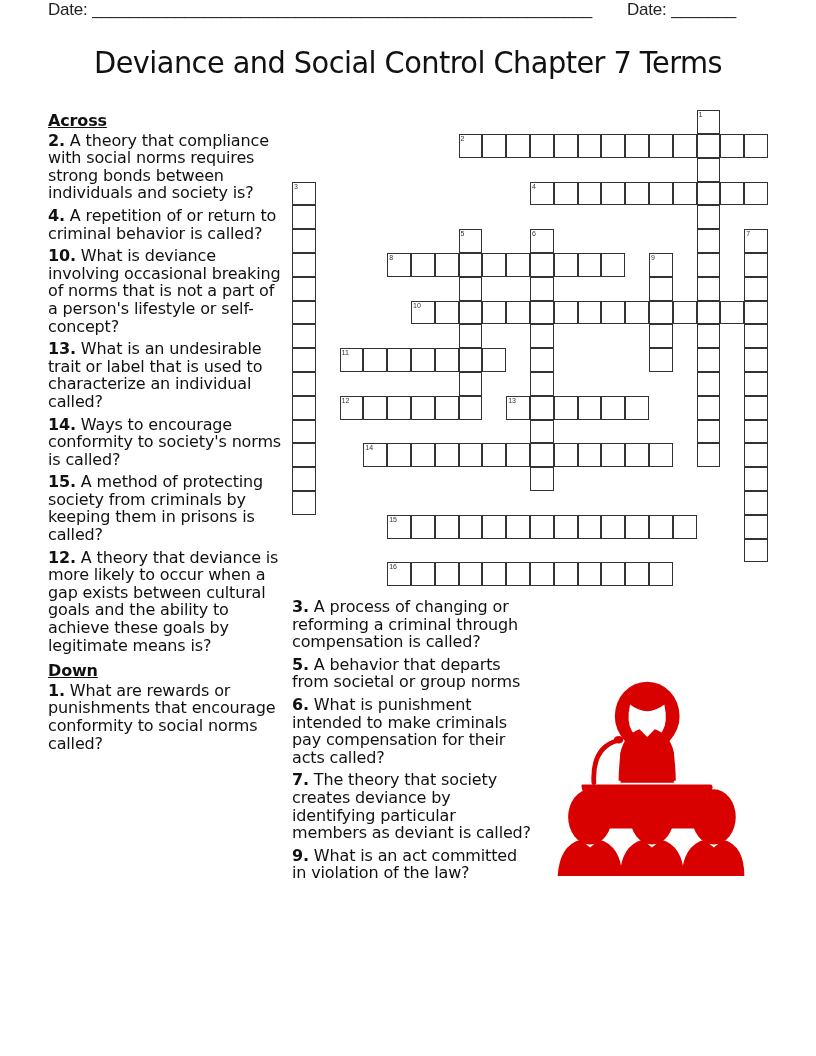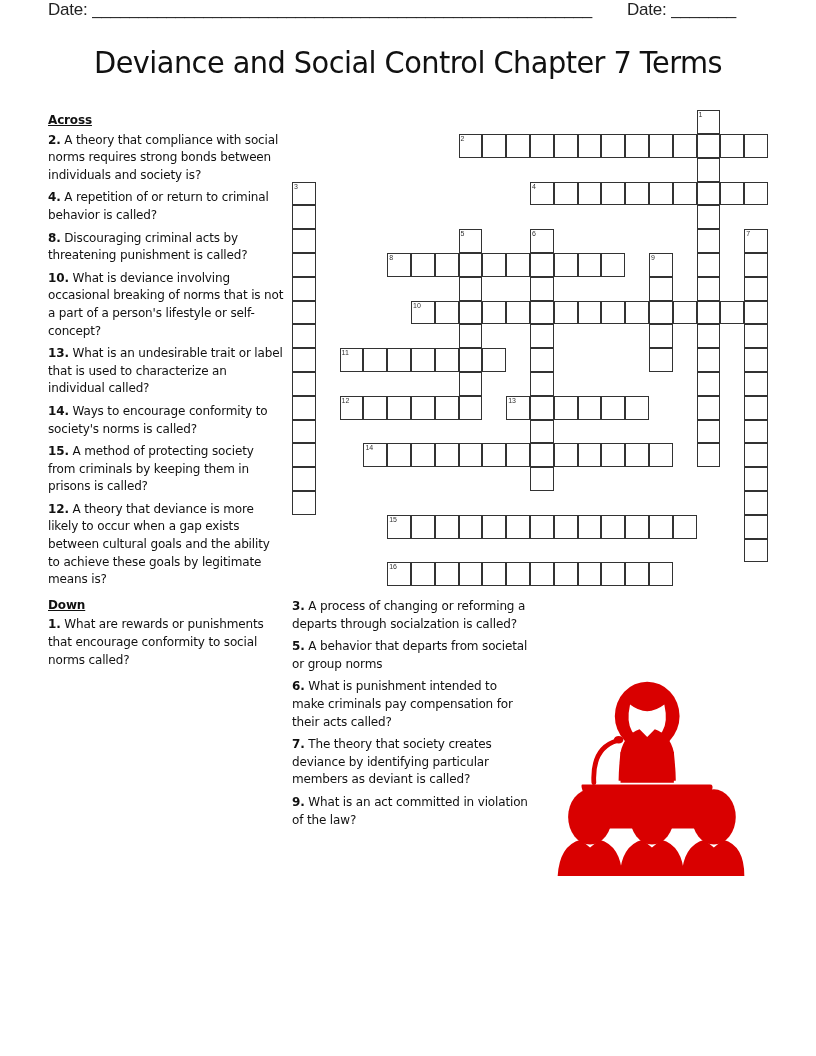--- a/index.html
+++ b/index.html
@@ -1,21 +1,21 @@
 <!DOCTYPE html>
 <html><head>
 <meta charset="utf-8">
 <style>
   html, body { margin: 0; padding: 0; background: #ffffff; }
   body { width: 816px; height: 1056px; position: relative; overflow: hidden; font-family: "DejaVu Sans", sans-serif; color: #111; }
   .header-line { position: absolute; top: 0; font-family: "Liberation Sans", sans-serif; font-size: 17px; color: #222; white-space: pre; letter-spacing: -0.2px; }
   #name-line { left: 48px; top: 0px; }
   #date-line { left: 627px; top: 0px; }
   #title { position: absolute; left: 0; width: 816px; top: 44px; text-align: center; font-family: "DejaVu Sans", sans-serif; font-size: 31px; color: #111; letter-spacing: -0.6px; transform: scaleX(0.93); transform-origin: center; }
-  .clue-col { position: absolute; font-size: 12px; line-height: 17.6px; letter-spacing: -0.15px; }
+  .clue-col { position: absolute; font-size: 16px; line-height: 17.6px; letter-spacing: -0.15px; }
   #col-left { left: 48px; top: 112px; width: 236px; }
   #col-mid { left: 292px; top: 598px; width: 240px; }
   .section-head { font-weight: bold; text-decoration: underline; margin: 0 0 2px 0; }
   .section-head.down { margin-top: 8px; }
   .clue { margin: 0 0 5px 0; }
   .clue .num { font-weight: bold; }
   #grid { position: absolute; left: 0; top: 0; width: 816px; height: 1056px; pointer-events: none; }
   .cell { position: absolute; width: 23.8px; height: 23.8px; box-sizing: border-box; border: 1.2px solid #333; background: #fff; pointer-events: auto; }
   .cell .cnum { position: absolute; left: 1px; top: 0px; font-family: "Liberation Sans", sans-serif; font-size: 7px; line-height: 8px; color: #333; }
   #illustration { position: absolute; left: 553px; top: 676px; width: 196px; height: 200px; }
@@ -25,32 +25,31 @@
 
 <div id="name-line" class="header-line">Date: ______________________________________________________</div>
 <div id="date-line" class="header-line">Date: _______</div>
 
 <div id="title">Deviance and Social Control Chapter 7 Terms</div>
 
 <div id="col-left" class="clue-col">
   <div class="section-head">Across</div>
   <div class="clue"><span class="num">2.</span><span> A theory that compliance with social norms requires strong bonds between individuals and society is?</span></div>
   <div class="clue"><span class="num">4.</span><span> A repetition of or return to criminal behavior is called?</span></div>
-  <div class="clue"><span class="num">8.</span><span> Discouraging criminal acts by threatening punishment is called?</span></div>
   <div class="clue"><span class="num">10.</span><span> What is deviance involving occasional breaking of norms that is not a part of a person's lifestyle or self-concept?</span></div>
   <div class="clue"><span class="num">13.</span><span> What is an undesirable trait or label that is used to characterize an individual called?</span></div>
   <div class="clue"><span class="num">14.</span><span> Ways to encourage conformity to society's norms is called?</span></div>
   <div class="clue"><span class="num">15.</span><span> A method of protecting society from criminals by keeping them in prisons is called?</span></div>
   <div class="clue"><span class="num">12.</span><span> A theory that deviance is more likely to occur when a gap exists between cultural goals and the ability to achieve these goals by legitimate means is?</span></div>
   <div class="section-head down">Down</div>
   <div class="clue"><span class="num">1.</span><span> What are rewards or punishments that encourage conformity to social norms called?</span></div>
 </div>
 
 <div id="col-mid" class="clue-col">
-  <div class="clue"><span class="num">3.</span><span> A process of changing or reforming a departs through socialzation is called?</span></div>
+  <div class="clue"><span class="num">3.</span><span> A process of changing or reforming a criminal through compensation is called?</span></div>
   <div class="clue"><span class="num">5.</span><span> A behavior that departs from societal or group norms</span></div>
   <div class="clue"><span class="num">6.</span><span> What is punishment intended to make criminals pay compensation for their acts called?</span></div>
   <div class="clue"><span class="num">7.</span><span> The theory that society creates deviance by identifying particular members as deviant is called?</span></div>
   <div class="clue"><span class="num">9.</span><span> What is an act committed in violation of the law?</span></div>
 </div>
 
 <div id="grid">
     <div class="cell" style="left: 696.6px; top: 110.2px;">
       <span class="cnum">1</span>
     </div>

